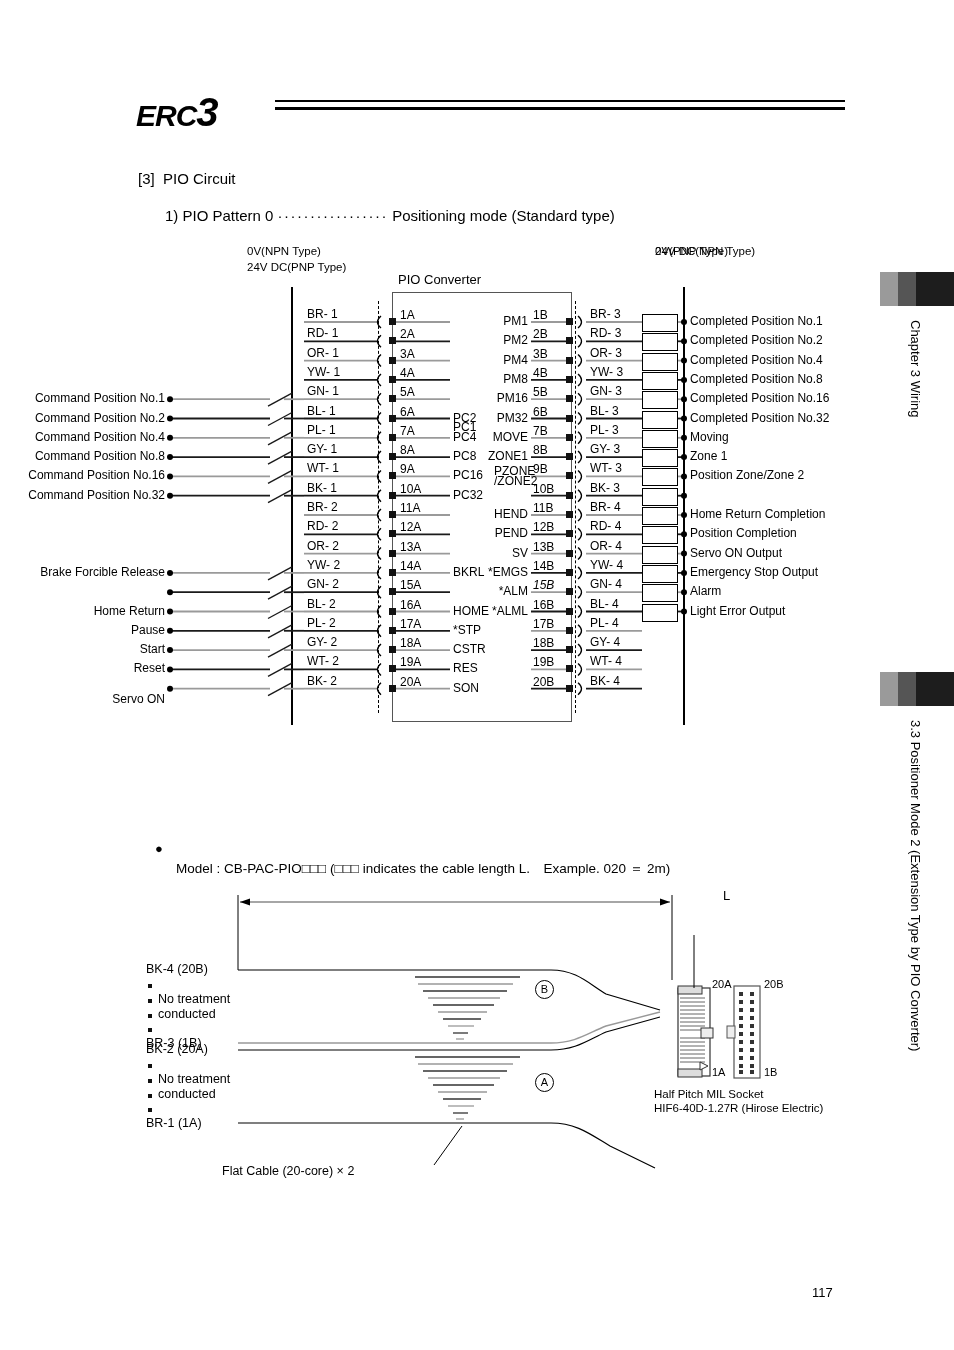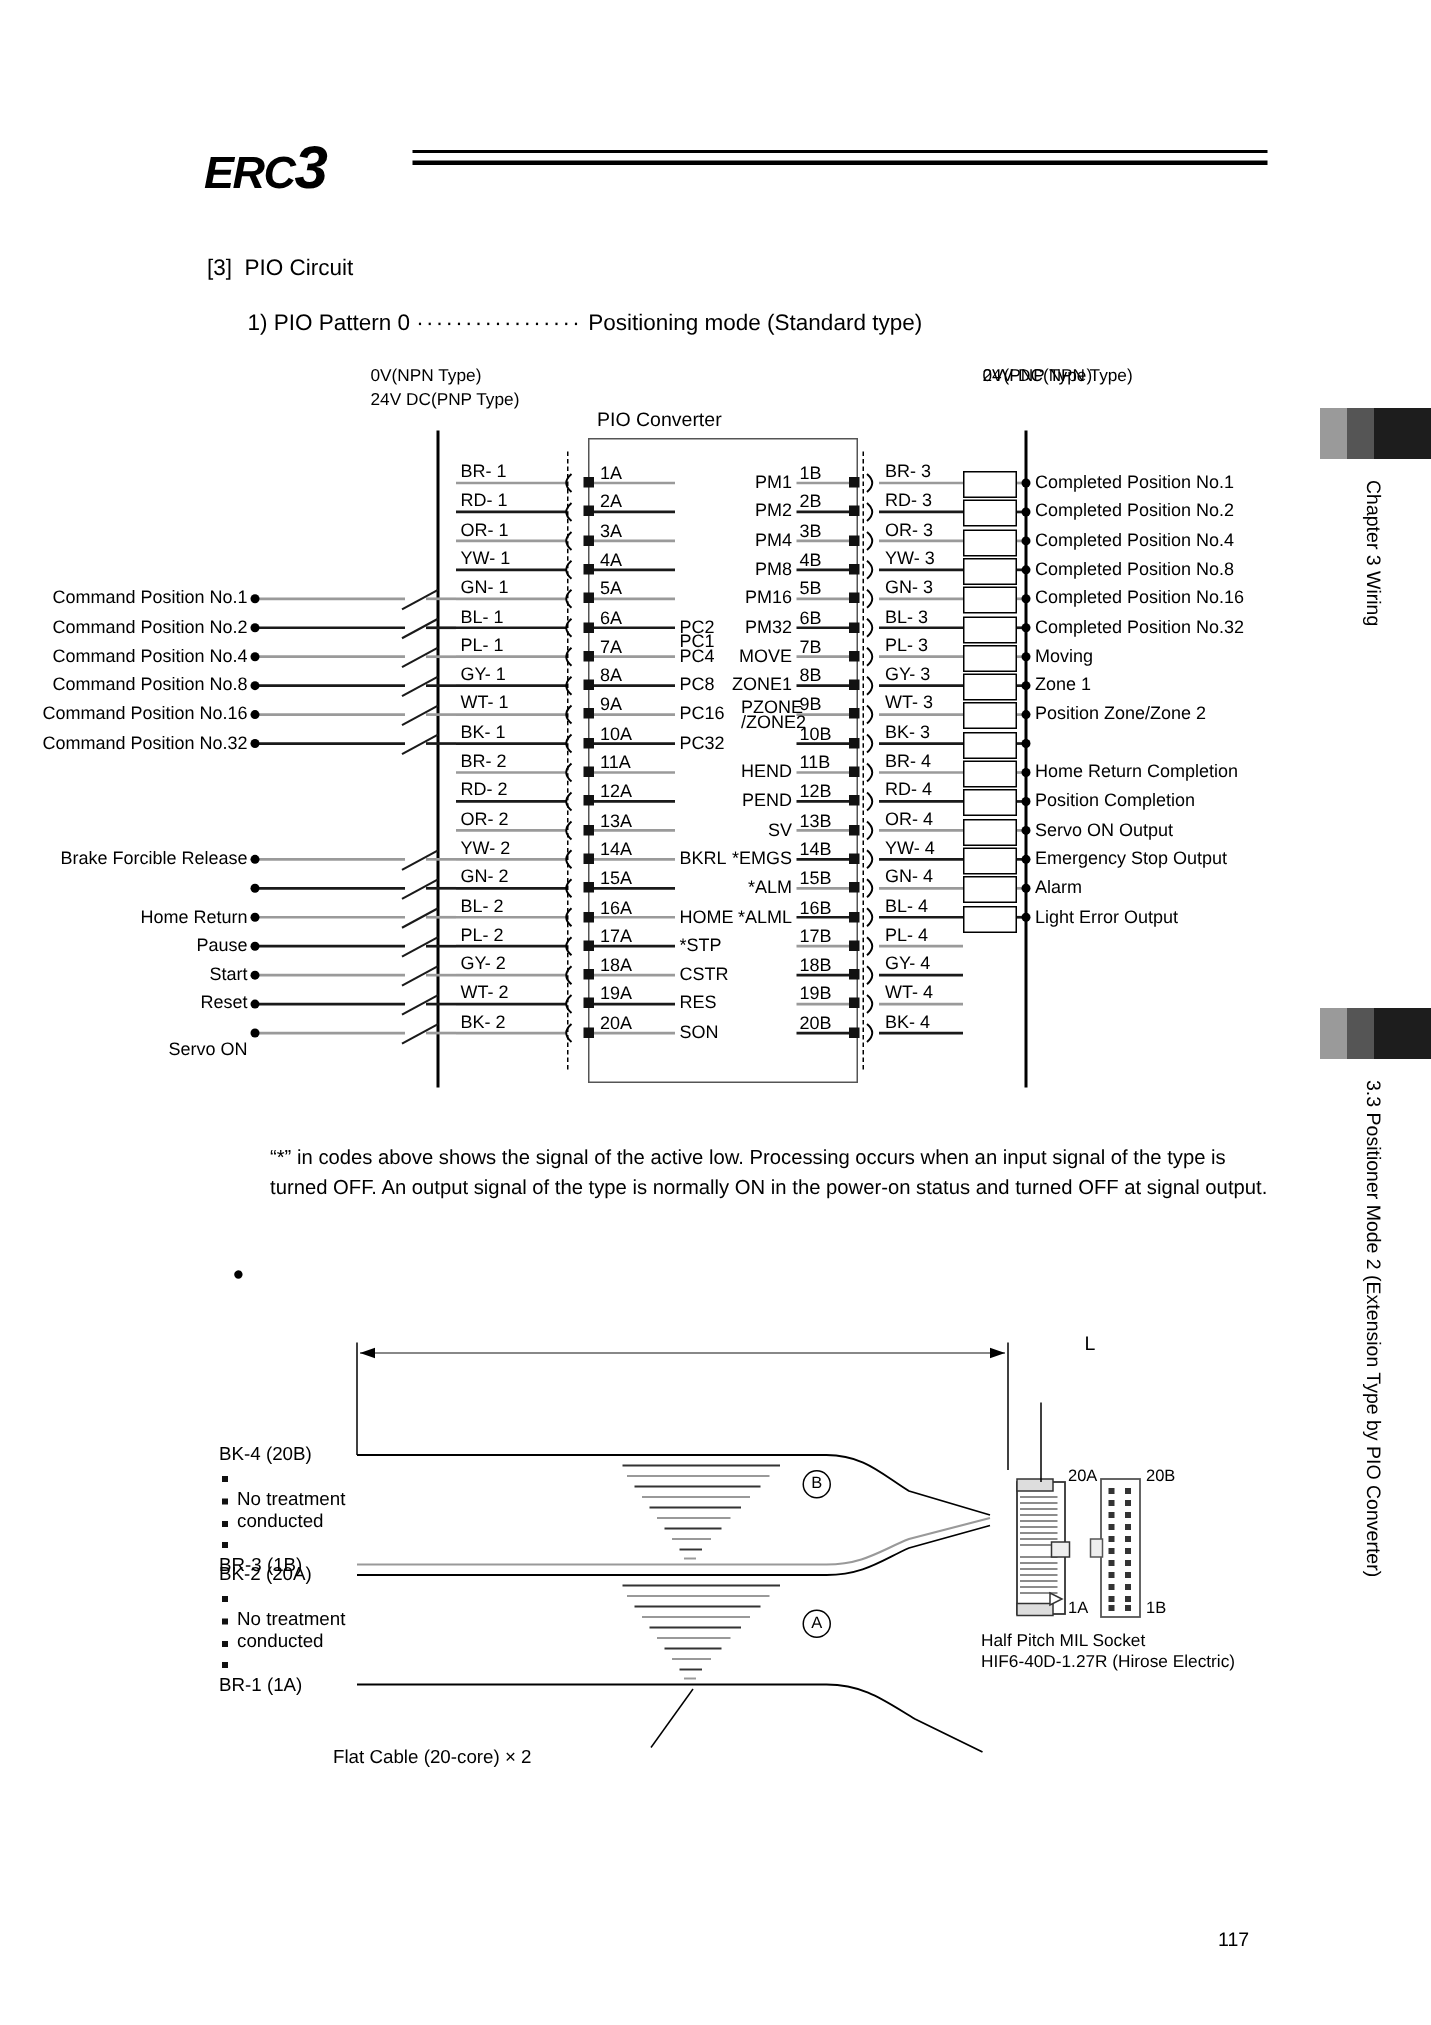--- a/index.html
+++ b/index.html
@@ -502,21 +502,21 @@
         <div class="wire-lbl" style="left:590px; top:303.6px;">OR- 4</div>
         <div class="relay" style="left:642px; top:310.6px; width:34px; height:16px;"></div>
         <div class="io-lbl" style="left:690px; top:310.6px;">Servo ON Output</div>
         <div class="sig" style="top:329.9px; left:460px; width:68px; text-align:right;">*EMGS</div>
         <div class="pin" style="left:533px; top:323.9px;">14B</div>
         <div class="term" style="left:566px; top:333.9px;"></div>
         <div class="wire-lbl" style="left:590px; top:322.9px;">YW- 4</div>
         <div class="relay" style="left:642px; top:329.9px; width:34px; height:16px;"></div>
         <div class="io-lbl" style="left:690px; top:329.9px;">Emergency Stop Output</div>
         <div class="sig" style="top:349.2px; left:460px; width:68px; text-align:right;">*ALM</div>
-        <div class="pin" style="left:533px; top:343.2px;">15B</div>
+        <div class="pin" style="left:533px; top:343.2px;font-style:italic;">15B</div>
         <div class="term" style="left:566px; top:353.2px;"></div>
         <div class="wire-lbl" style="left:590px; top:342.2px;">GN- 4</div>
         <div class="relay" style="left:642px; top:349.2px; width:34px; height:16px;"></div>
         <div class="io-lbl" style="left:690px; top:349.2px;">Alarm</div>
         <div class="sig" style="top:368.5px; left:460px; width:68px; text-align:right;">*ALML</div>
         <div class="pin" style="left:533px; top:362.5px;">16B</div>
         <div class="term" style="left:566px; top:372.5px;"></div>
         <div class="wire-lbl" style="left:590px; top:361.5px;">BL- 4</div>
         <div class="relay" style="left:642px; top:368.5px; width:34px; height:16px;"></div>
         <div class="io-lbl" style="left:690px; top:368.5px;">Light Error Output</div>
@@ -528,23 +528,23 @@
         <div class="wire-lbl" style="left:590px; top:400.1px;">GY- 4</div>
         <div class="pin" style="left:533px; top:420.40000000000003px;">19B</div>
         <div class="term" style="left:566px; top:430.40000000000003px;"></div>
         <div class="wire-lbl" style="left:590px; top:419.40000000000003px;">WT- 4</div>
         <div class="pin" style="left:533px; top:439.7px;">20B</div>
         <div class="term" style="left:566px; top:449.7px;"></div>
         <div class="wire-lbl" style="left:590px; top:438.7px;">BK- 4</div>
       </div>
   </div>
 
-  <div class="note" style="left:180px; top:762px; width:665px;">“*” in codes above shows the signal of the active low. Processing occurs when an input signal of the type is turned OFF. An output signal of the type is normally ON in the power-on status and turned OFF at signal output.</div>
 
   <div class="bullet-dot" style="left:155px; top:841px;">●</div>
+  <div class="note" style="left:176px; top:859px;">Model : CB-PAC-PIO□□□ (□□□ indicates the cable length L. Example. 020 ＝ 2m)</div>
 
   <div class="cable">
     <svg class="cv" viewBox="0 0 900 300">
 
       <line x1="238" y1="15" x2="238" y2="90" stroke="#000" stroke-width="1"></line>
       <line x1="672" y1="15" x2="672" y2="100" stroke="#000" stroke-width="1"></line>
       <line x1="240" y1="22" x2="670" y2="22" stroke="#888" stroke-width="1.4"></line>
       <polygon points="240,22 250,18.5 250,25.5" fill="#000"></polygon>
       <polygon points="670,22 660,18.5 660,25.5" fill="#000"></polygon>
 

